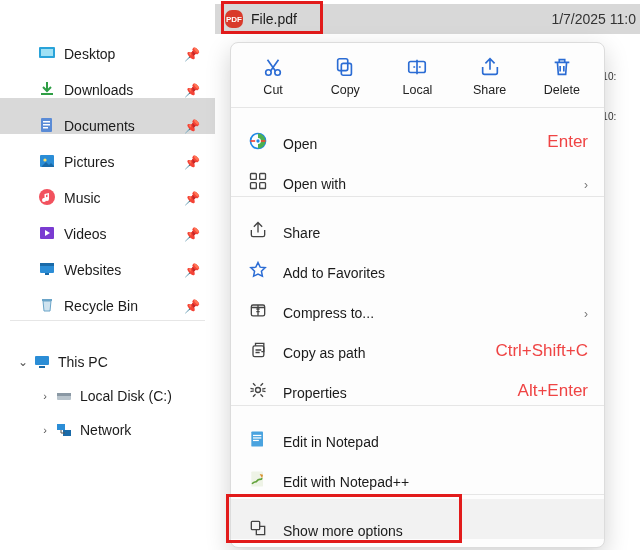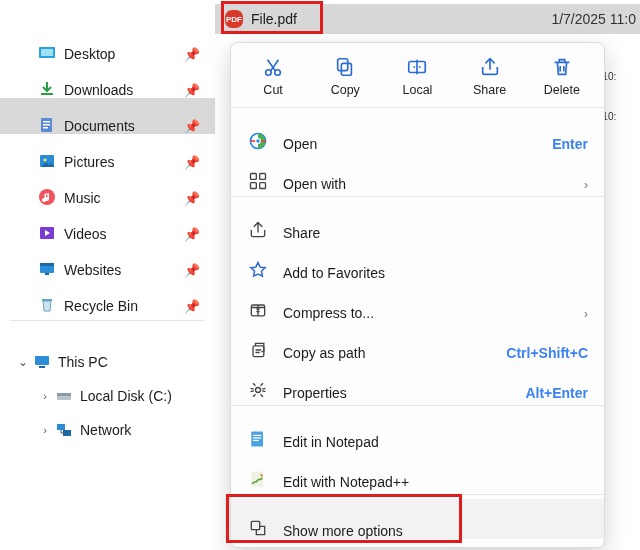--- a/index.html
+++ b/index.html
@@ -29,21 +29,21 @@
   .context-menu { position: absolute; left: 230px; top: 42px; width: 375px; background: #fdfdfd; border: 1px solid #dcdcdc; border-radius: 8px; box-shadow: 0 8px 24px rgba(0,0,0,.18); padding: 8px 0; }
   .cm-toolbar { display: flex; justify-content: space-around; padding: 4px 6px 6px 6px; align-items: flex-end; }
   .cm-tbtn { width: 62px; display: flex; flex-direction: column; align-items: center; gap: 4px; cursor: default; }
   .cm-tbtn .ticon { width: 24px; height: 24px; display: flex; align-items: center; justify-content: center; color: #2b6cd4; }
   .cm-tbtn .tlabel { font-size: 12.5px; color: #222; }
   .cm-sep { height: 1px; background: #e6e6e6; margin: 4px 0; }
   .cm-item { display: flex; align-items: flex-end; height: 40px; padding: 0 16px; cursor: default; }
   .cm-item:hover, .cm-item.hovered { background: #f2f2f2; }
   .cm-item .micon { width: 22px; height: 22px; display: flex; align-items: center; justify-content: center; margin-right: 14px; }
   .cm-item .mlabel { flex: 1; }
-  .cm-item .mhint { color: #3b82f6; font-size: 14px; font-weight: bold; }
+  .cm-item .mhint { color: #ef4444; font-size: 17px; }
   .cm-item .mchev { color: #777; font-size: 12px; }
   .red-box2 { position: absolute; left: 226px; top: 494px; width: 236px; height: 49px; border: 3px solid #e21b1b; pointer-events: none; }
 </style>
 </head>
 <body>
 
 <div class="sidebar">
   <div style="height:26px"></div>
   <div class="nav-item">
     <span class="nicon">

